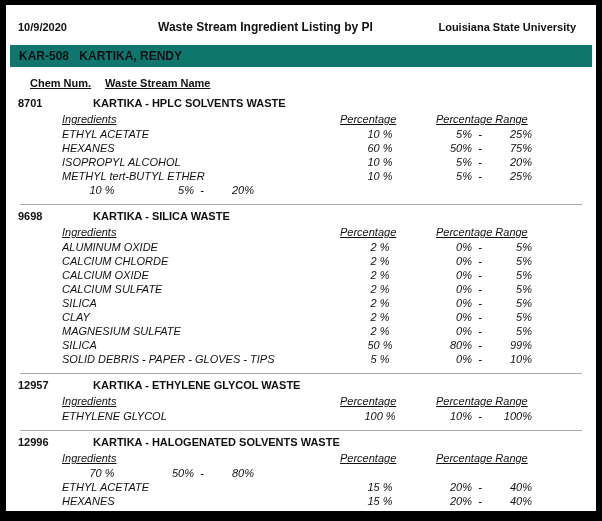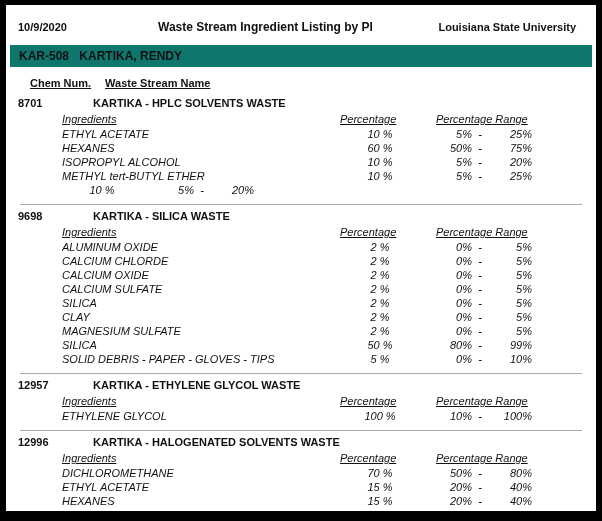--- a/index.html
+++ b/index.html
@@ -310,21 +310,20 @@
       <span class="chem-num">12996</span>
       <span class="stream-name">KARTIKA - HALOGENATED SOLVENTS WASTE</span>
     </div>
     <div class="col-header-row">
       <span class="c-name">Ingredients</span>
       <span class="c-pct">Percentage</span>
       <span class="c-range">Percentage Range</span>
     </div>
     <div class="rows">
   <div class="ing-row">
-    <span class="i-name">DICHLOROMETHANE</span>
     <span class="i-pct">70 %</span>
     <span class="i-range">
       <span class="lo">50%</span>
       <span class="dash">-</span>
       <span class="hi">80%</span>
     </span>
   </div>
 
   <div class="ing-row">
     <span class="i-name">ETHYL ACETATE</span>

